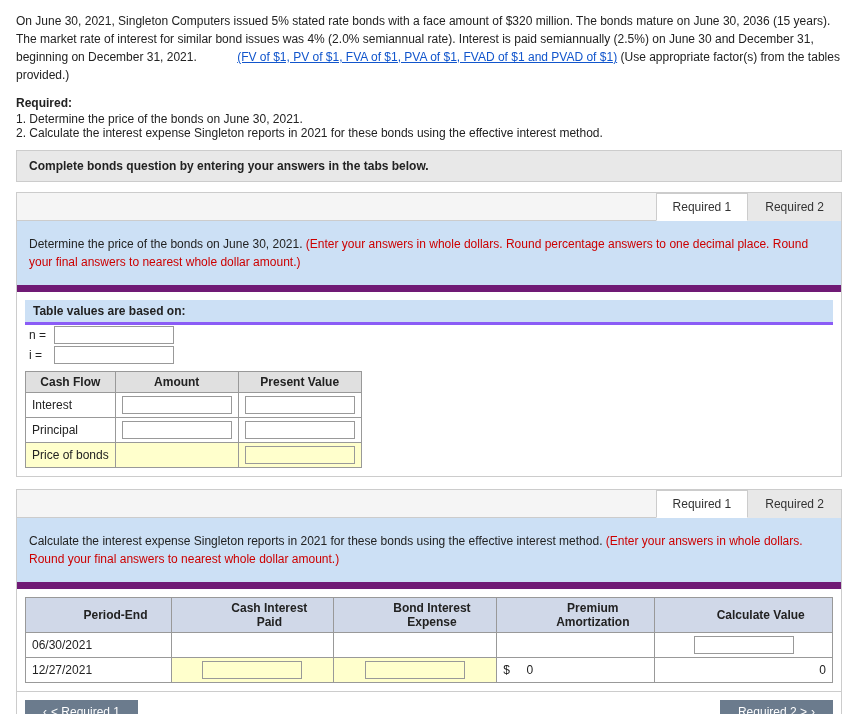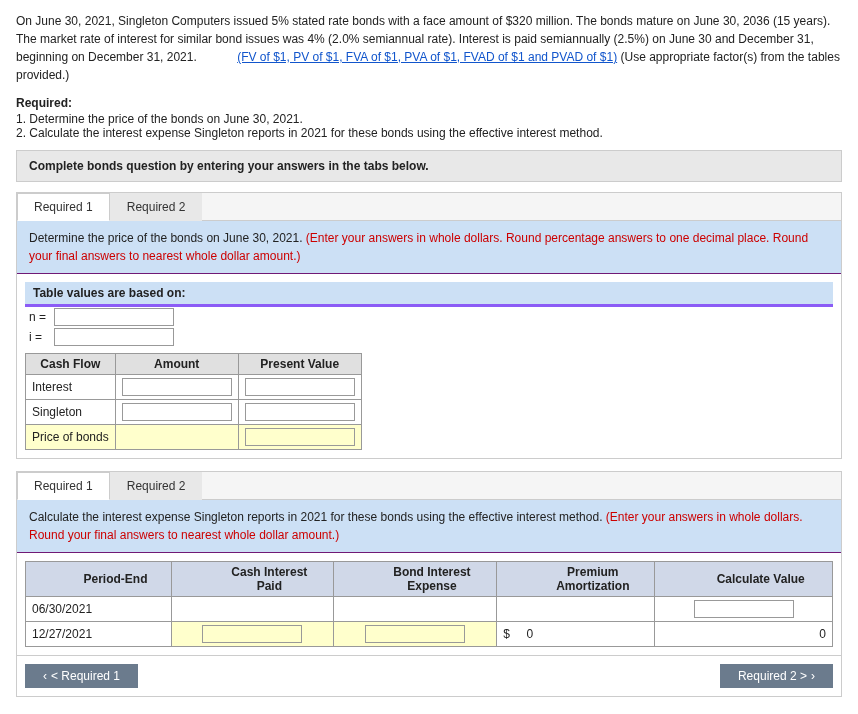--- a/index.html
+++ b/index.html
@@ -32,41 +32,42 @@
       margin-bottom: 10px;
     }
     .panel {
       border: 1px solid #ccc;
       margin-bottom: 12px;
     }
     .tab-bar {
       display: flex;
       border-bottom: 1px solid #ccc;
       background: #f5f5f5;
+      justify-content: flex-end;
     }
     .tab {
       padding: 6px 16px;
       font-size: 12px;
       cursor: pointer;
       border: 1px solid transparent;
       border-bottom: none;
       margin-bottom: -1px;
       background: #e8e8e8;
       color: #333;
     }
     .tab.active {
       background: #fff;
       border: 1px solid #ccc;
       border-bottom: 1px solid #fff;
       font-weight: normal;
     }
     .info-bar {
       background: #cce0f5;
-      border-bottom: 1px solid #701a75;
-      padding: 8px 12px;
+      border-bottom: 7px solid #701a75;
+      padding: 14px 12px;
       font-size: 12px;
       line-height: 1.5;
     }
     .info-bar span.highlight { color: #c00; font-weight: normal; }
     .section-label {
       background: #cce0f5;
       border-bottom: 3px solid #8b5cf6;
       padding: 4px 8px;
       font-size: 12px;
       font-weight: bold;
@@ -182,21 +183,21 @@
           <th>Present Value</th>
         </tr>
       </thead>
       <tbody>
         <tr>
           <td>Interest</td>
           <td><input type="text" value="" style=""></td>
           <td><input type="text" value="" style=""></td>
         </tr>
         <tr>
-          <td>Singleton</td>
+          <td>Principal</td>
           <td><input type="text" value="" style=""></td>
           <td><input type="text" value="" style=""></td>
         </tr>
         <tr class="price-row">
           <td>Price of bonds</td>
           <td class="yellow-cell"></td>
           <td class="yellow-cell"><input type="text" value="" style="background: rgb(255, 255, 204);"></td>
         </tr>
       </tbody>
     </table>

